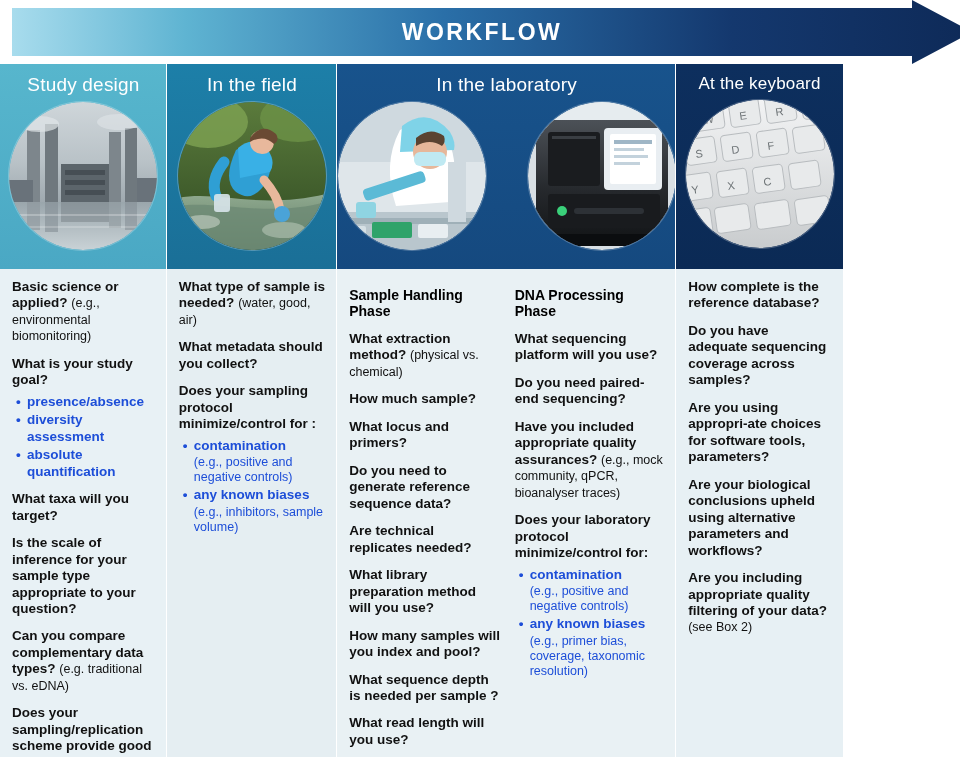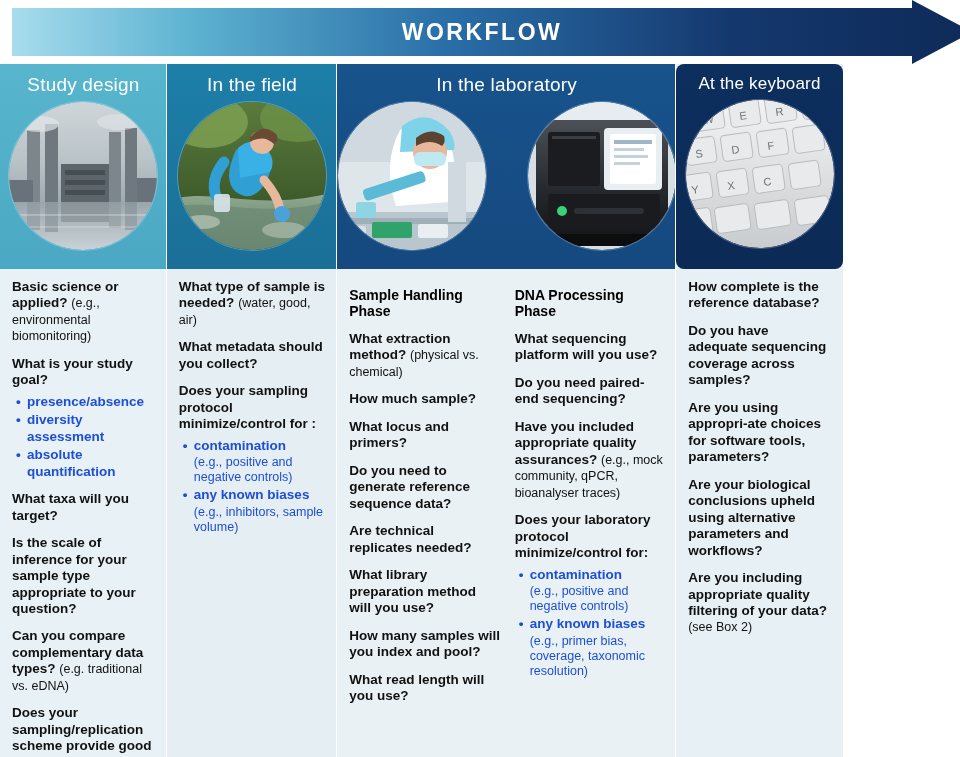--- a/index.html
+++ b/index.html
@@ -64,21 +64,21 @@
   .col-4 { width: 190px; background: #e7f0f4; }
 
   .col-head {
     height: 205px;
     position: relative;
     box-sizing: border-box;
   }
   .head-1 { background: linear-gradient(to bottom, #57b6cd, #4aa8c4); }
   .head-2 { background: linear-gradient(to bottom, #1d7fa8, #1a6f97); }
   .head-3 { background: linear-gradient(to bottom, #18538c, #15497f); }
-  .head-4 { background: linear-gradient(to bottom, #0d2f5e, #0b2a55); border-radius: 8px; }
+  .head-4 { background: linear-gradient(to bottom, #0d2f5e, #0b2a55); }
 
   .head-title {
     color: #ffffff;
     font-size: 19px;
     text-align: center;
     padding-top: 10px;
     letter-spacing: 0.2px;
     font-weight: normal;
   }
   .head-title.small { font-size: 17px; }
@@ -385,20 +385,21 @@
           <p class="q">
             <span>What extraction method?</span>
             <span class="note">(physical vs. chemical)</span>
           </p>
           <p class="q">How much sample?</p>
           <p class="q">What locus and primers?</p>
           <p class="q">Do you need to generate reference sequence data?</p>
           <p class="q">Are technical replicates needed?</p>
           <p class="q">What library preparation method will you use?</p>
           <p class="q">How many samples will you index and pool?</p>
+          <p class="q">What sequence depth is needed per sample ?</p>
           <p class="q">What read length will you use?</p>
         </div>
 
         <div class="subcol">
           <p class="phase">DNA Processing Phase</p>
           <p class="q">What sequencing platform will you use?</p>
           <p class="q">Do you need paired-end sequencing?</p>
           <p class="q">
             <span>Have you included appropriate quality assurances?</span>
             <span class="note">(e.g., mock community, qPCR, bioanalyser traces)</span>

